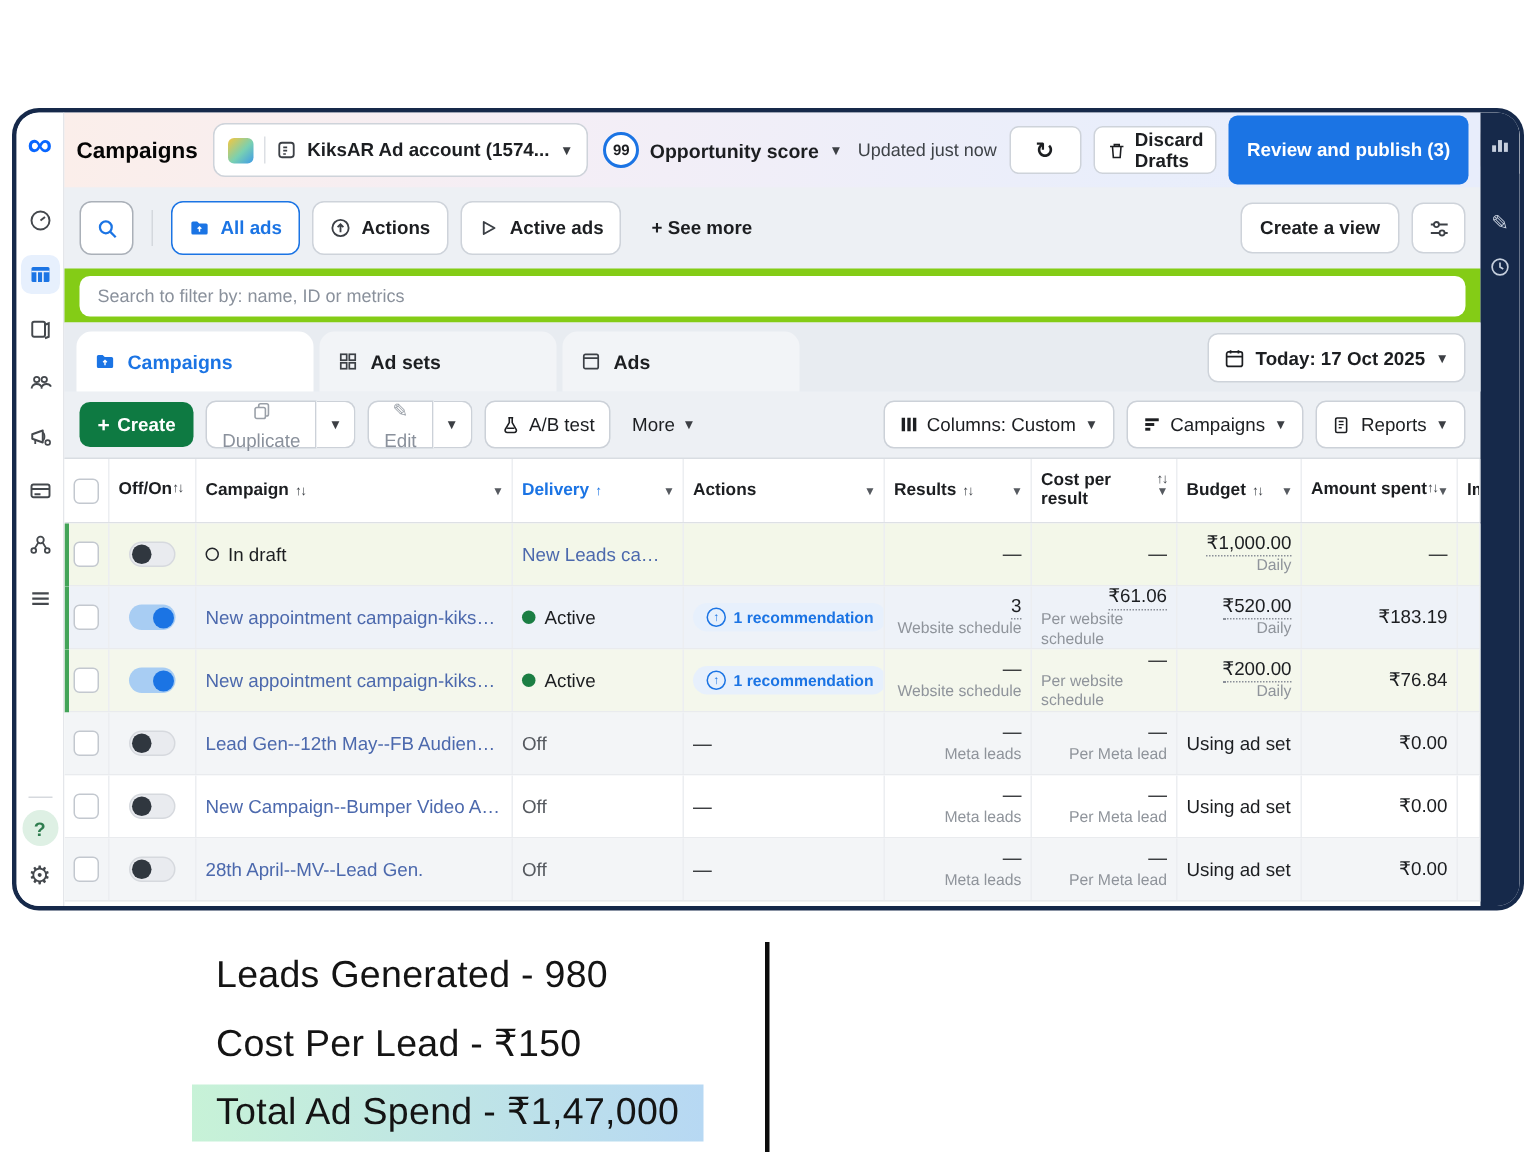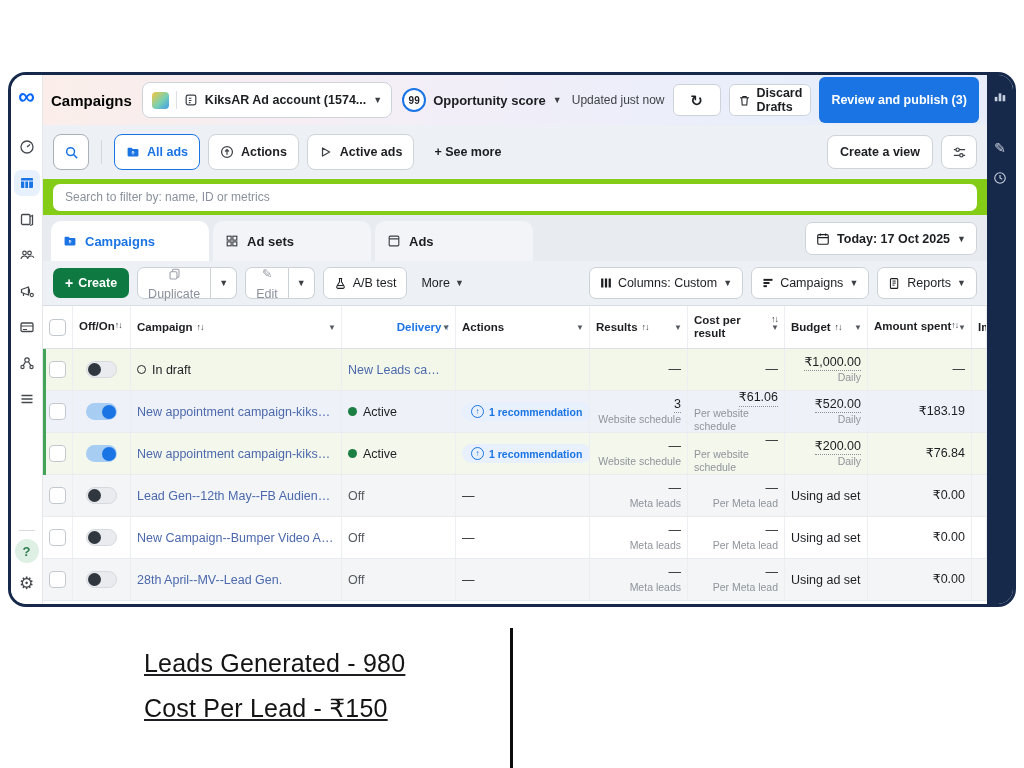--- a/index.html
+++ b/index.html
@@ -107,21 +107,21 @@
   .tb-right{margin-left:auto;display:flex;align-items:center;gap:8px;}
 
   
   .table-wrap{flex:1;background:#fff;overflow:hidden;}
   .tgrid{display:grid;grid-template-columns:30px 58px 211px 114px 134px 98px 97px 83px 104px 15px;}
   .thead{height:42px;border-bottom:1px solid #dde0e5;font-size:11.5px;font-weight:bold;color:#1c1e21;background:#fff;}
   .th{display:flex;align-items:center;padding:0 6px;border-right:1px solid #eceef1;position:relative;overflow:hidden;}
   .th .lines{display:flex;line-height:1.15;}
   .th .sort{font-size:9px;color:#3c4046;letter-spacing:-1px;}
   .th .hcaret{position:absolute;right:5px;font-size:8px;color:#565a60;}
-  .th.delivery-active{color:#1b74e4;justify-content:flex-end;}
+  .th.delivery-active{color:#1b74e4;}
   .th.delivery-active .sort{color:#1b74e4;}
   .row{height:41px;border-bottom:1px solid #e9ebee;position:relative;cursor:pointer;}
   .row.bg-green{background:#f3f7e9;}
   .row.bg-blue{background:#eef2f8;}
   .row.bg-green2{background:#f4f7ec;}
   .row.bg-gray{background:#f3f5f7;}
   .row.bg-white{background:#fff;}
   .row.accent::before{content:"";position:absolute;left:0;top:0;bottom:-1px;width:3px;background:#43a458;}
   .td{display:flex;align-items:center;padding:0 6px;border-right:1px solid #eceef1;overflow:hidden;box-sizing:border-box;}
   .td.center{justify-content:center;padding:0;}
@@ -143,21 +143,21 @@
   .dash-cell{font-size:12.5px;color:#1c1e21;}
   .num-cell{flex-direction:column;align-items:flex-end;justify-content:center;line-height:1.25;}
   .num-val{font-size:12.5px;color:#1c1e21;}
   .num-val.dotted{border-bottom:1px dotted #8a8f98;}
   .num-sub{font-size:10.5px;color:#8f949b;}
   .budget-left{font-size:12.5px;color:#1c1e21;white-space:nowrap;overflow:hidden;}
 
   
   .stats{position:absolute;left:0;top:620px;width:1024px;height:148px;background:#fff;}
   .stats-divider{position:absolute;left:510px;top:8px;width:3px;height:140px;background:#0c0c0c;}
-  .stat-col{position:absolute;top:22px;text-decoration:underline;}
+  .stat-col{position:absolute;top:9px;}
   .stat-col.left{left:128px;}
   .stat-col.right{left:520px;}
   .stat-line{height:45px;display:flex;align-items:center;}
   .stat-text{font-size:25px;color:#141414;padding:3px 16px 5px;white-space:nowrap;letter-spacing:0.2px;}
   .stat-text.hl-green{background:linear-gradient(90deg,#c7f2d7 0%,#b7d8f3 100%);}
   .stat-text.hl-blue{background:linear-gradient(90deg,#b6d2f2 0%,#a6c8f3 100%);}
 </style>
 </head>
 <body>
 
@@ -765,14 +765,17 @@
 
 <div class="stats">
   <div class="stats-divider"></div>
   <div class="stat-col left" id="stats-left">
       <div class="stat-line">
         <span class="stat-text">Leads Generated - 980</span>
       </div>
       <div class="stat-line">
         <span class="stat-text">Cost Per Lead - ₹150</span>
       </div>
+      <div class="stat-line">
+        <span class="stat-text hl-green">Total Ad Spend - ₹1,47,000</span>
+      </div>
     </div>
 </div>
 
 </body></html>

